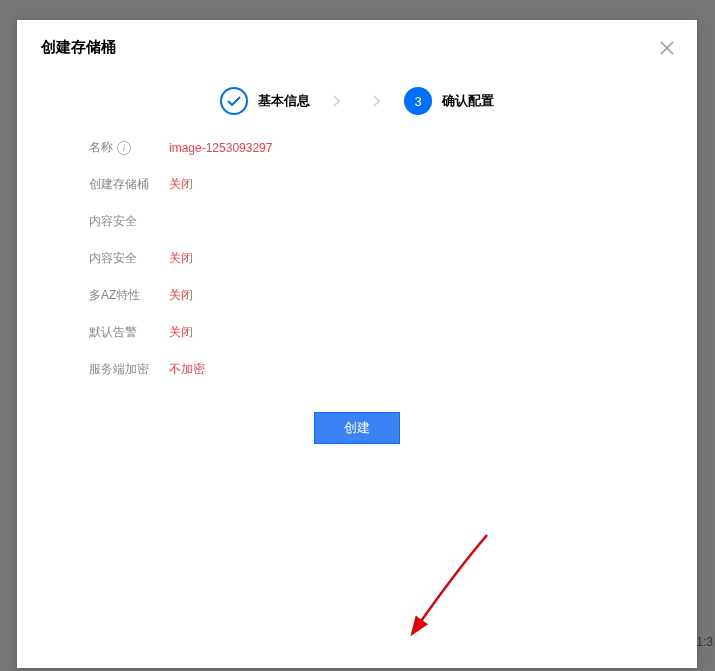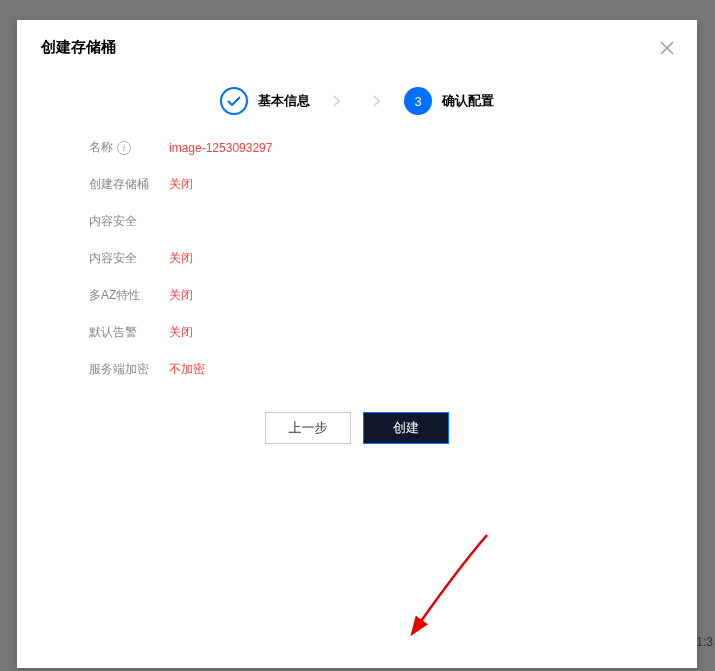--- a/index.html
+++ b/index.html
@@ -138,21 +138,21 @@
       display: flex;
       align-items: center;
       justify-content: center;
     }
     .btn-secondary {
       background: #fff;
       border: 1px solid #ccc;
       color: #333;
     }
     .btn-primary {
-      background: #0f172a;
+      background: #3b82f6;
       border: 1px solid #006eff;
       color: #fff;
     }
     .arrow {
       position: absolute;
       left: 390px;
       top: 510px;
       pointer-events: none;
     }
     .bg-text {
@@ -230,21 +230,20 @@
       <div class="label">默认告警</div>
       <div class="value">关闭</div>
     </div>
     <div class="row">
       <div class="label">服务端加密</div>
       <div class="value">不加密</div>
     </div>
   </div>
 
   <div class="footer">
-    <div class="btn btn-secondary">上一步</div>
     <div class="btn btn-primary">创建</div>
   </div>
 
   <svg class="arrow" width="90" height="110">
     <defs>
       <marker id="ah" markerWidth="10" markerHeight="10" refX="2" refY="3" orient="auto">
         <path d="M0,0 L0,6 L8,3 z" fill="#e30000"></path>
       </marker>
     </defs>
     <path d="M 80 5 Q 50 40 12 94" stroke="#e30000" stroke-width="2.5" fill="none" marker-end="url(#ah)"></path>

